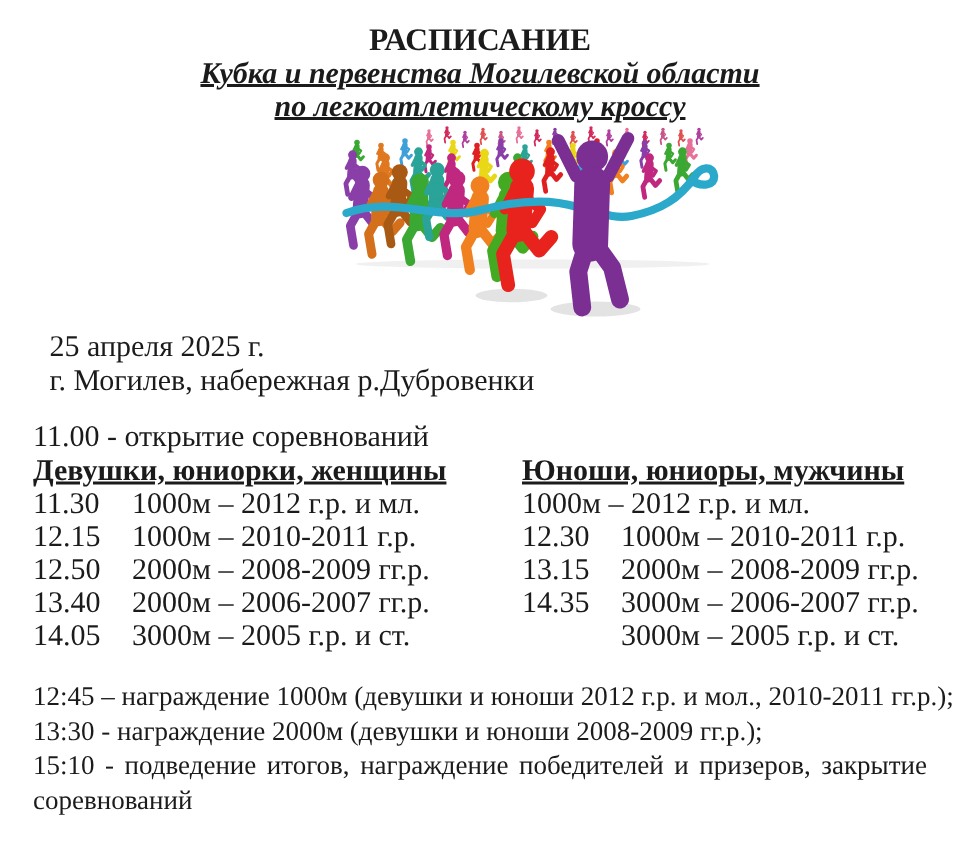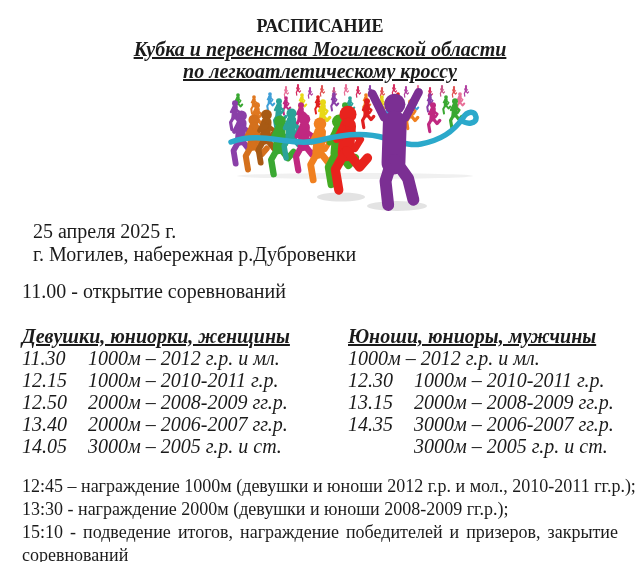--- a/index.html
+++ b/index.html
@@ -2,27 +2,27 @@
 <html><head>
 <meta charset="utf-8">
 <style>
   html,body{margin:0;padding:0;background:#fff;}
   .page{
     width:640px;height:562px;box-sizing:border-box;
     padding:14px 22px 0;position:relative;overflow:hidden;
     background:#ffffff;color:#1b1b1b;
     font-family:"Liberation Serif", serif;
   }
-  .title{text-align:center;font-size:18px;font-weight:bold;line-height:24px;}
+  .title{text-align:center;font-size:21px;font-weight:bold;line-height:24px;}
   .subtitle{text-align:center;font-size:20px;font-weight:bold;font-style:italic;line-height:22px;text-decoration:underline;}
   .illustration-wrap{height:128px;margin-top:2px;}
   .illustration-wrap svg{display:block;margin-left:203px;}
   .date-block{margin-top:8px;font-size:20px;line-height:23px;margin-left:11px;}
   .opening-line{margin-top:14px;font-size:20px;line-height:23px;}
-  .schedule{display:flex;margin-top:22px;font-style:italic;}
+  .schedule{display:flex;margin-top:0;}
   .col-left{width:326px;flex:none;}
   .col-right{flex:1;}
   .col-header{font-size:20px;font-weight:bold;text-decoration:underline;line-height:22px;}
   .srow{display:flex;font-size:20px;line-height:22px;}
   .srow .time{width:66px;flex:none;}
   .awards{margin-top:18px;font-size:18px;line-height:23px;}
   .awards .aline{white-space:nowrap;}
   .awards .jline{text-align:justify;text-align-last:justify;white-space:normal;}
 </style>
 </head>

